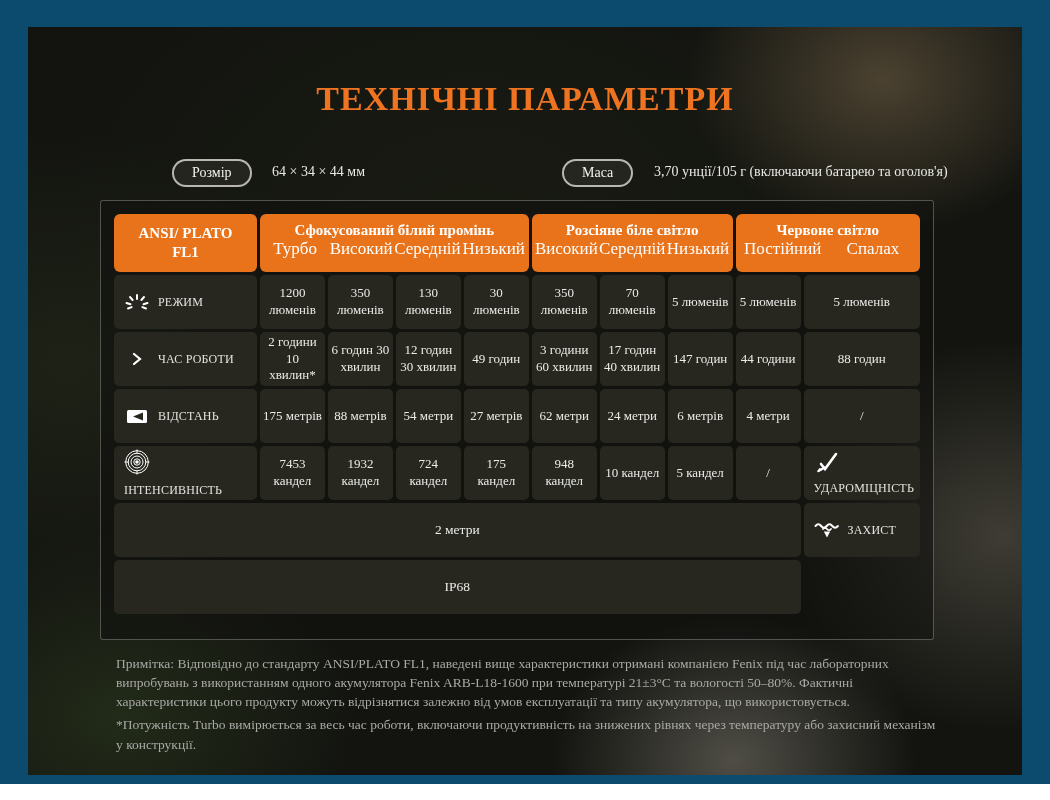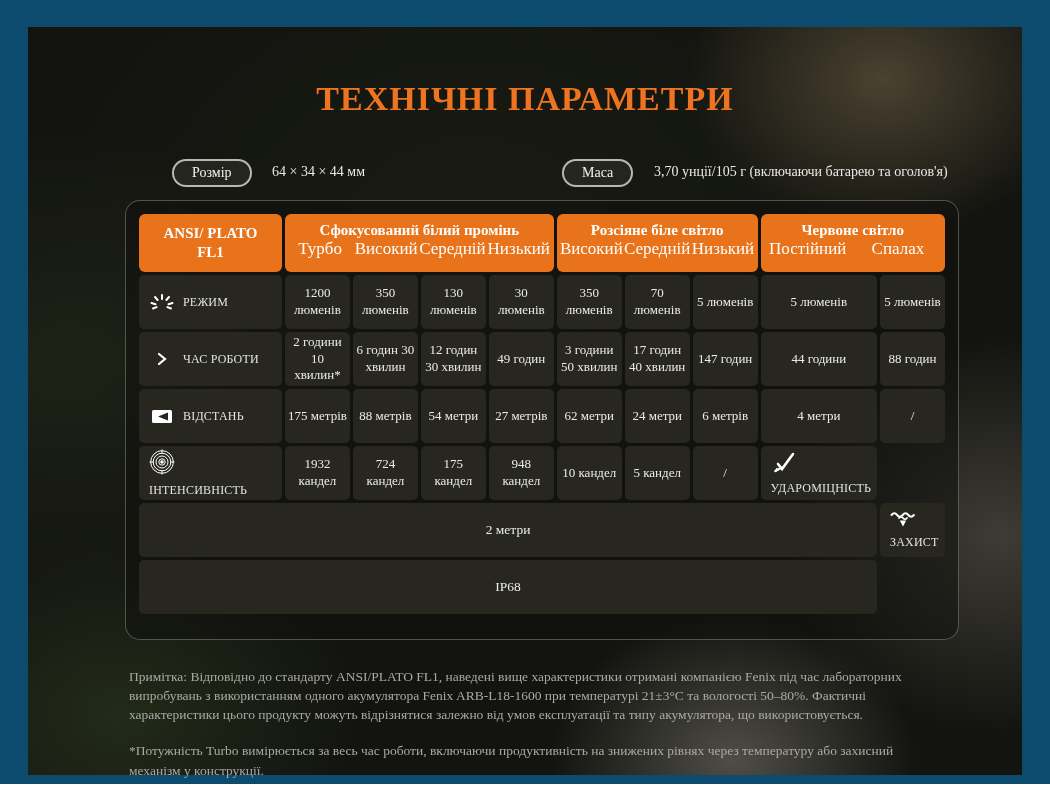--- a/index.html
+++ b/index.html
@@ -20,22 +20,22 @@
   
   .pill{position:absolute;top:159px;height:24px;padding:0 18px;border-radius:14px;
     border:2px solid rgba(210,210,205,0.85);background:rgba(70,70,62,0.30);
     color:#f2f2ef;font-size:14px;line-height:24px;}
   .pill-size{left:172px;}
   .pill-mass{left:562px;}
   .pill-value{position:absolute;top:164px;color:#e9e9e6;font-size:14px;}
   .val-size{left:272px;}
   .val-mass{left:638px;margin-left:16px;}
   
-  .card{position:absolute;left:125px;top:200px;width:834px;height:440px;box-sizing:border-box;
-    border-radius:15px;border:1px solid rgba(160,160,158,0.45);
+  .card{position:absolute;left:100px;top:200px;width:834px;height:440px;box-sizing:border-box;
+    border-radius:3px;border:1px solid rgba(160,160,158,0.45);
     background:rgba(16,16,13,0.52);padding:13px;}
   .grid{display:grid;grid-template-columns:143px repeat(9,1fr);
     grid-template-rows:58px repeat(6,54px);gap:3px;width:100%;}
   .hdr{background:#e8731b;border-radius:6px;color:#ffffff;display:flex;flex-direction:column;
     justify-content:center;align-items:center;}
   .corner{font-weight:bold;font-size:15px;text-align:center;line-height:1.25;}
   .group{justify-content:space-between;padding:8px 2px 16px;box-sizing:border-box;}
   .g4{grid-column:span 4;} .g3{grid-column:span 3;} .g2{grid-column:span 2;}
   .gtitle{font-weight:bold;font-size:15px;}
   .gcols{display:grid;width:100%;font-size:17px;color:#ffffff;}
@@ -47,21 +47,21 @@
     box-sizing:border-box;}
   .span9{grid-column:span 9;font-size:13.5px;}
   .label-cell{background:#272720;border-radius:5px;color:#e3e3e0;display:flex;align-items:center;
     justify-content:flex-start;gap:8px;padding:4px 6px 4px 10px;box-sizing:border-box;
     font-size:12px;letter-spacing:0.2px;flex-wrap:wrap;align-content:center;}
   .icon{display:inline-flex;align-items:center;justify-content:center;width:26px;flex:0 0 26px;}
   .icon svg{display:block;}
   
   .note{position:absolute;left:112px;top:650px;width:830px;color:#a9a9a6;font-size:13.5px;
     line-height:1.42;}
-  .note p{margin:17px;}
+  .note p{margin:4px;}
 </style>
 </head>
 <body>
 
 <div class="page">
   <div class="photo"></div>
 
   <div class="title">ТЕХНІЧНІ ПАРАМЕТРИ</div>
 
   <div class="pill pill-size">Розмір</div>
@@ -130,21 +130,21 @@
           <svg width="12" height="14" viewBox="0 0 12 14" fill="none" stroke="#fff" stroke-width="2.2" stroke-linecap="round">
             <path d="M3 2 l6 5 l-6 5"></path>
           </svg>
         </span>
         <span>ЧАС РОБОТИ</span>
       </div>
       <div class="cell">2 години 10 хвилин*</div>
       <div class="cell">6 годин 30 хвилин</div>
       <div class="cell">12 годин 30 хвилин</div>
       <div class="cell">49 годин</div>
-      <div class="cell">3 години 50 хвилин</div>
+      <div class="cell">3 години 60 хвилин</div>
       <div class="cell">17 годин 40 хвилин</div>
       <div class="cell">147 годин</div>
       <div class="cell">44 години</div>
       <div class="cell">88 годин</div>
 
       <div class="label-cell">
         <span class="icon">
           <svg width="22" height="16" viewBox="0 0 22 16">
             <rect x="1" y="2" width="20" height="13" rx="1.5" fill="#fff"></rect>
             <polygon points="17,4.5 7,8.5 17,12.5" fill="#272720"></polygon>
@@ -171,20 +171,21 @@
               <circle cx="13" cy="13" r="11.3"></circle>
             <circle cx="13" cy="13" r="1.8" fill="#fff" stroke="none"></circle>
             <path d="M13 0.5 v4"></path>
               <path d="M13 21.5 v4"></path>
               <path d="M0.5 13 h4"></path>
               <path d="M21.5 13 h4"></path>
           </svg>
         </span>
         <span>ІНТЕНСИВНІСТЬ</span>
       </div>
+      <div class="cell">7453 кандел</div>
       <div class="cell">1932 кандел</div>
       <div class="cell">724 кандел</div>
       <div class="cell">175 кандел</div>
       <div class="cell">948 кандел</div>
       <div class="cell">10 кандел</div>
       <div class="cell">5 кандел</div>
       <div class="cell">/</div>
 
       <div class="label-cell">
         <span class="icon">

